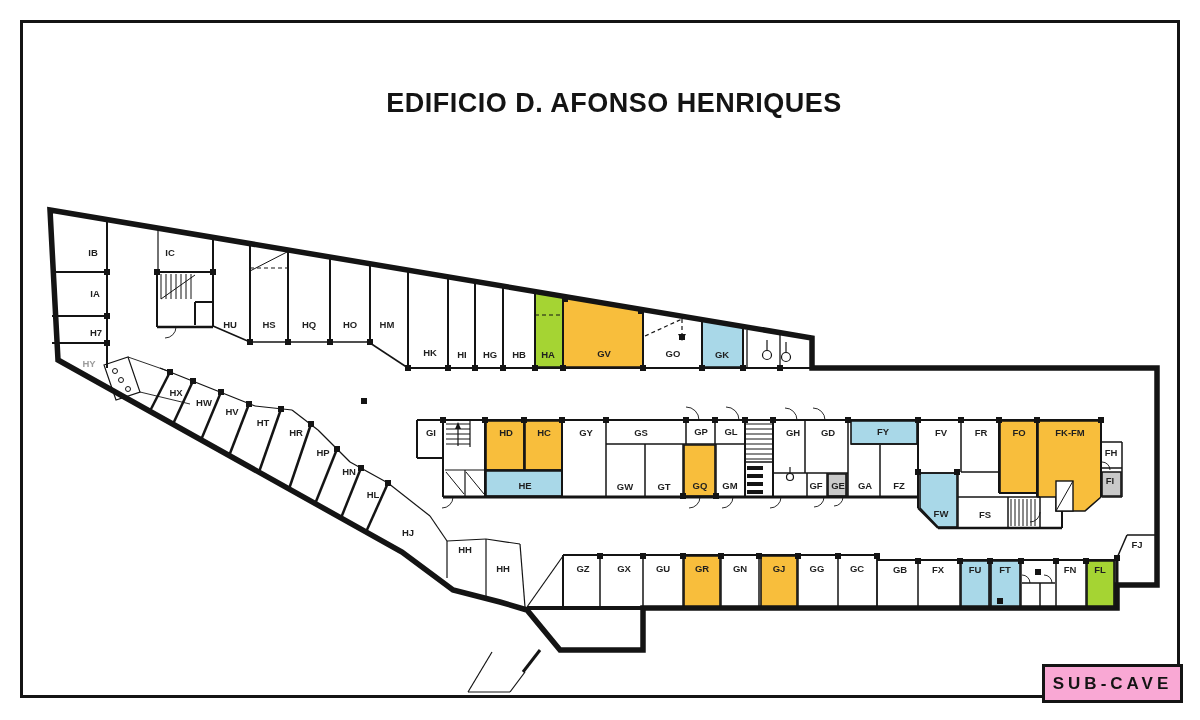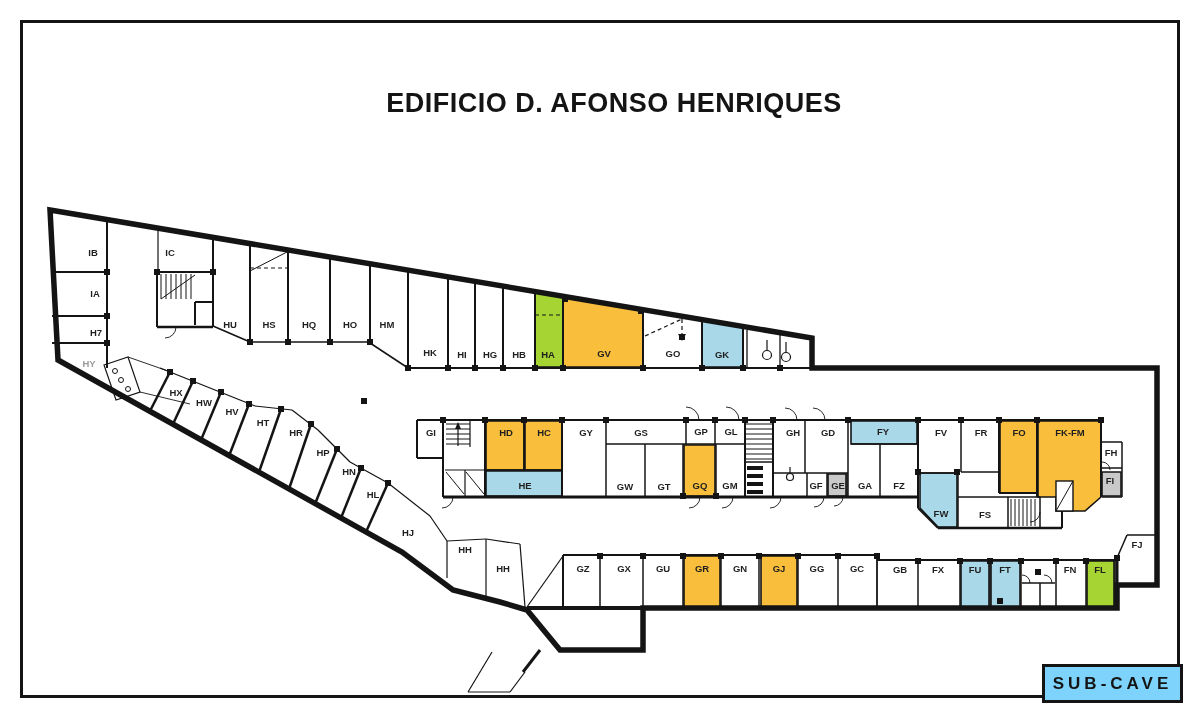--- a/index.html
+++ b/index.html
@@ -1,21 +1,21 @@
 <!DOCTYPE html>
 <html><head>
 <meta charset="utf-8">
 <style>
   html,body{margin:0;padding:0;background:#ffffff;width:1200px;height:720px;overflow:hidden;}
   body{font-family:"Liberation Sans", sans-serif; position:relative;}
   .frame{position:absolute;left:20px;top:20px;width:1160px;height:678px;border:3px solid #141414;box-sizing:border-box;}
   h1.title{position:absolute;left:0;top:74px;width:1200px;margin:14px;text-align:center;
            font-size:27px;font-weight:bold;color:#141414;letter-spacing:.5px;}
   svg#plan{position:absolute;left:0;top:0;}
-  .subcave{position:absolute;left:1042px;top:664px;width:141px;height:39px;background:#7dd3fc;
+  .subcave{position:absolute;left:1042px;top:664px;width:141px;height:39px;background:#f9a8d4;
            border:3px solid #141414;box-sizing:border-box;display:flex;align-items:center;justify-content:center;}
   .subcave span{font-size:17px;font-weight:bold;color:#141414;letter-spacing:4px;}
   text.rl{font-size:9.5px;font-weight:bold;fill:#1f1f1f;text-anchor:middle;}
   text.muted{fill:#9b9b9b;}
 </style>
 </head>
 <body>
 
 <svg id="plan" width="1200" height="720" viewBox="0 0 1200 720">
     <polygon points="535,292 563,297 563,367 535,367" fill="#A5D433" stroke="#141414" stroke-width="1.6"></polygon>

